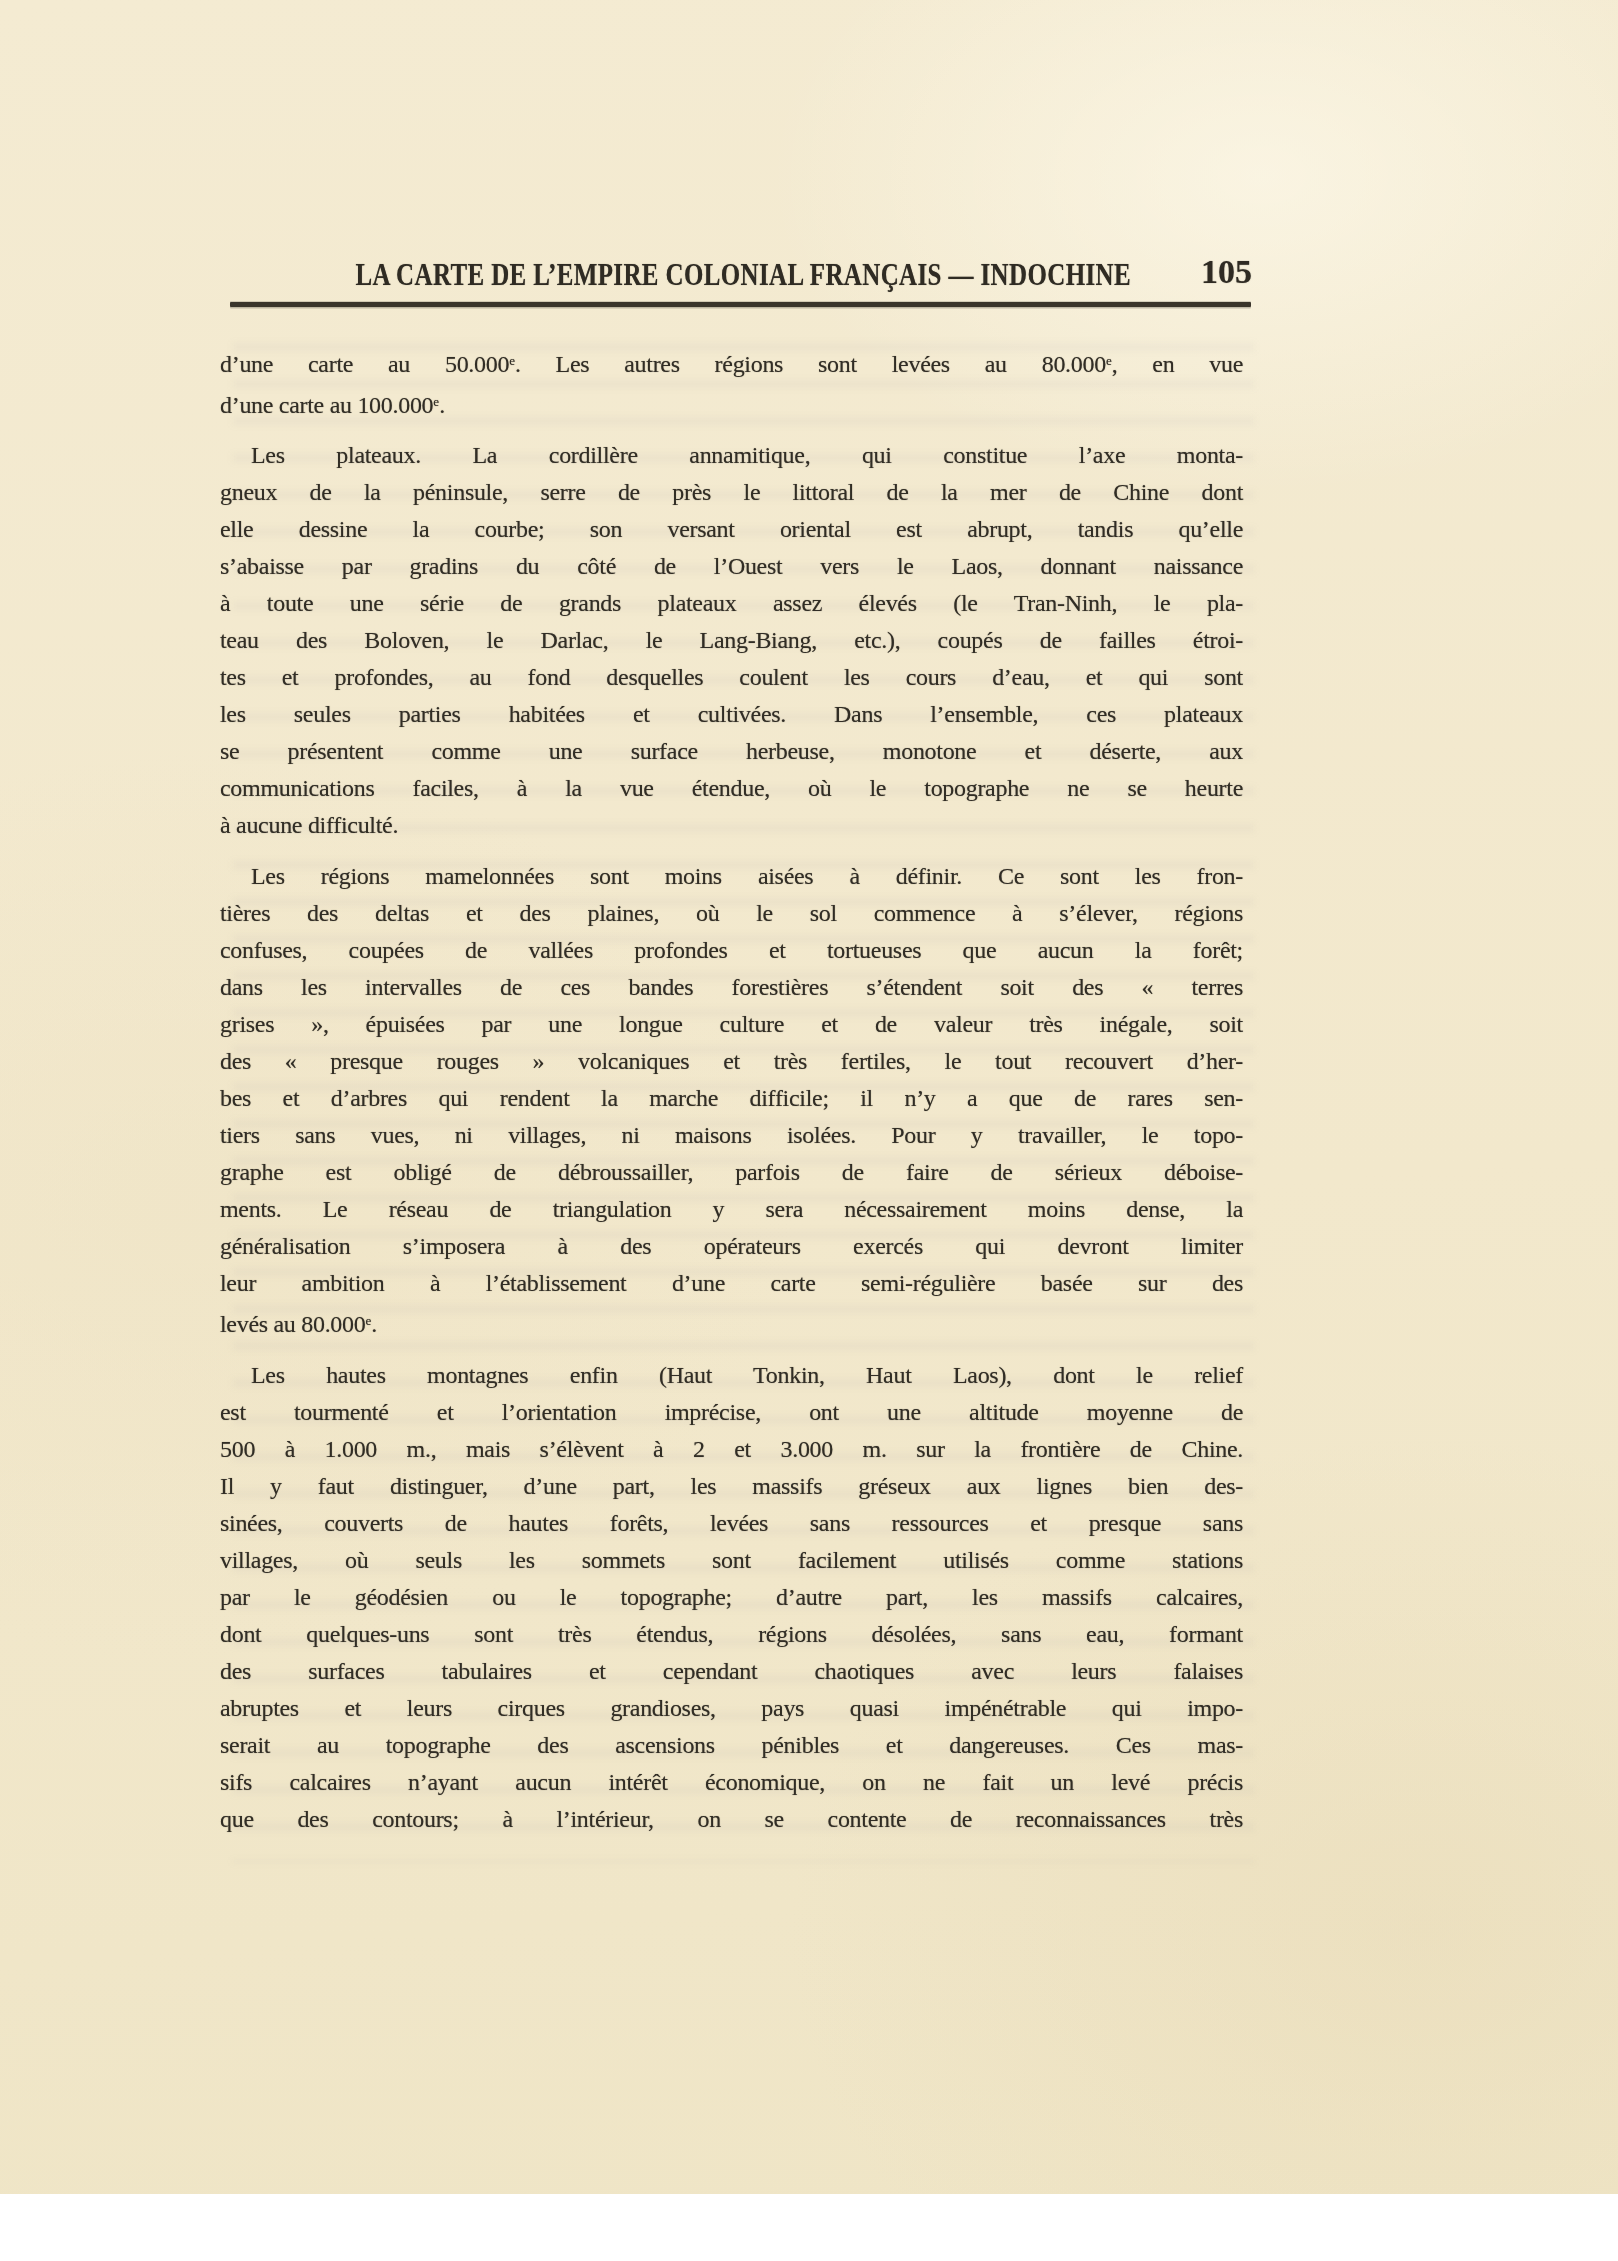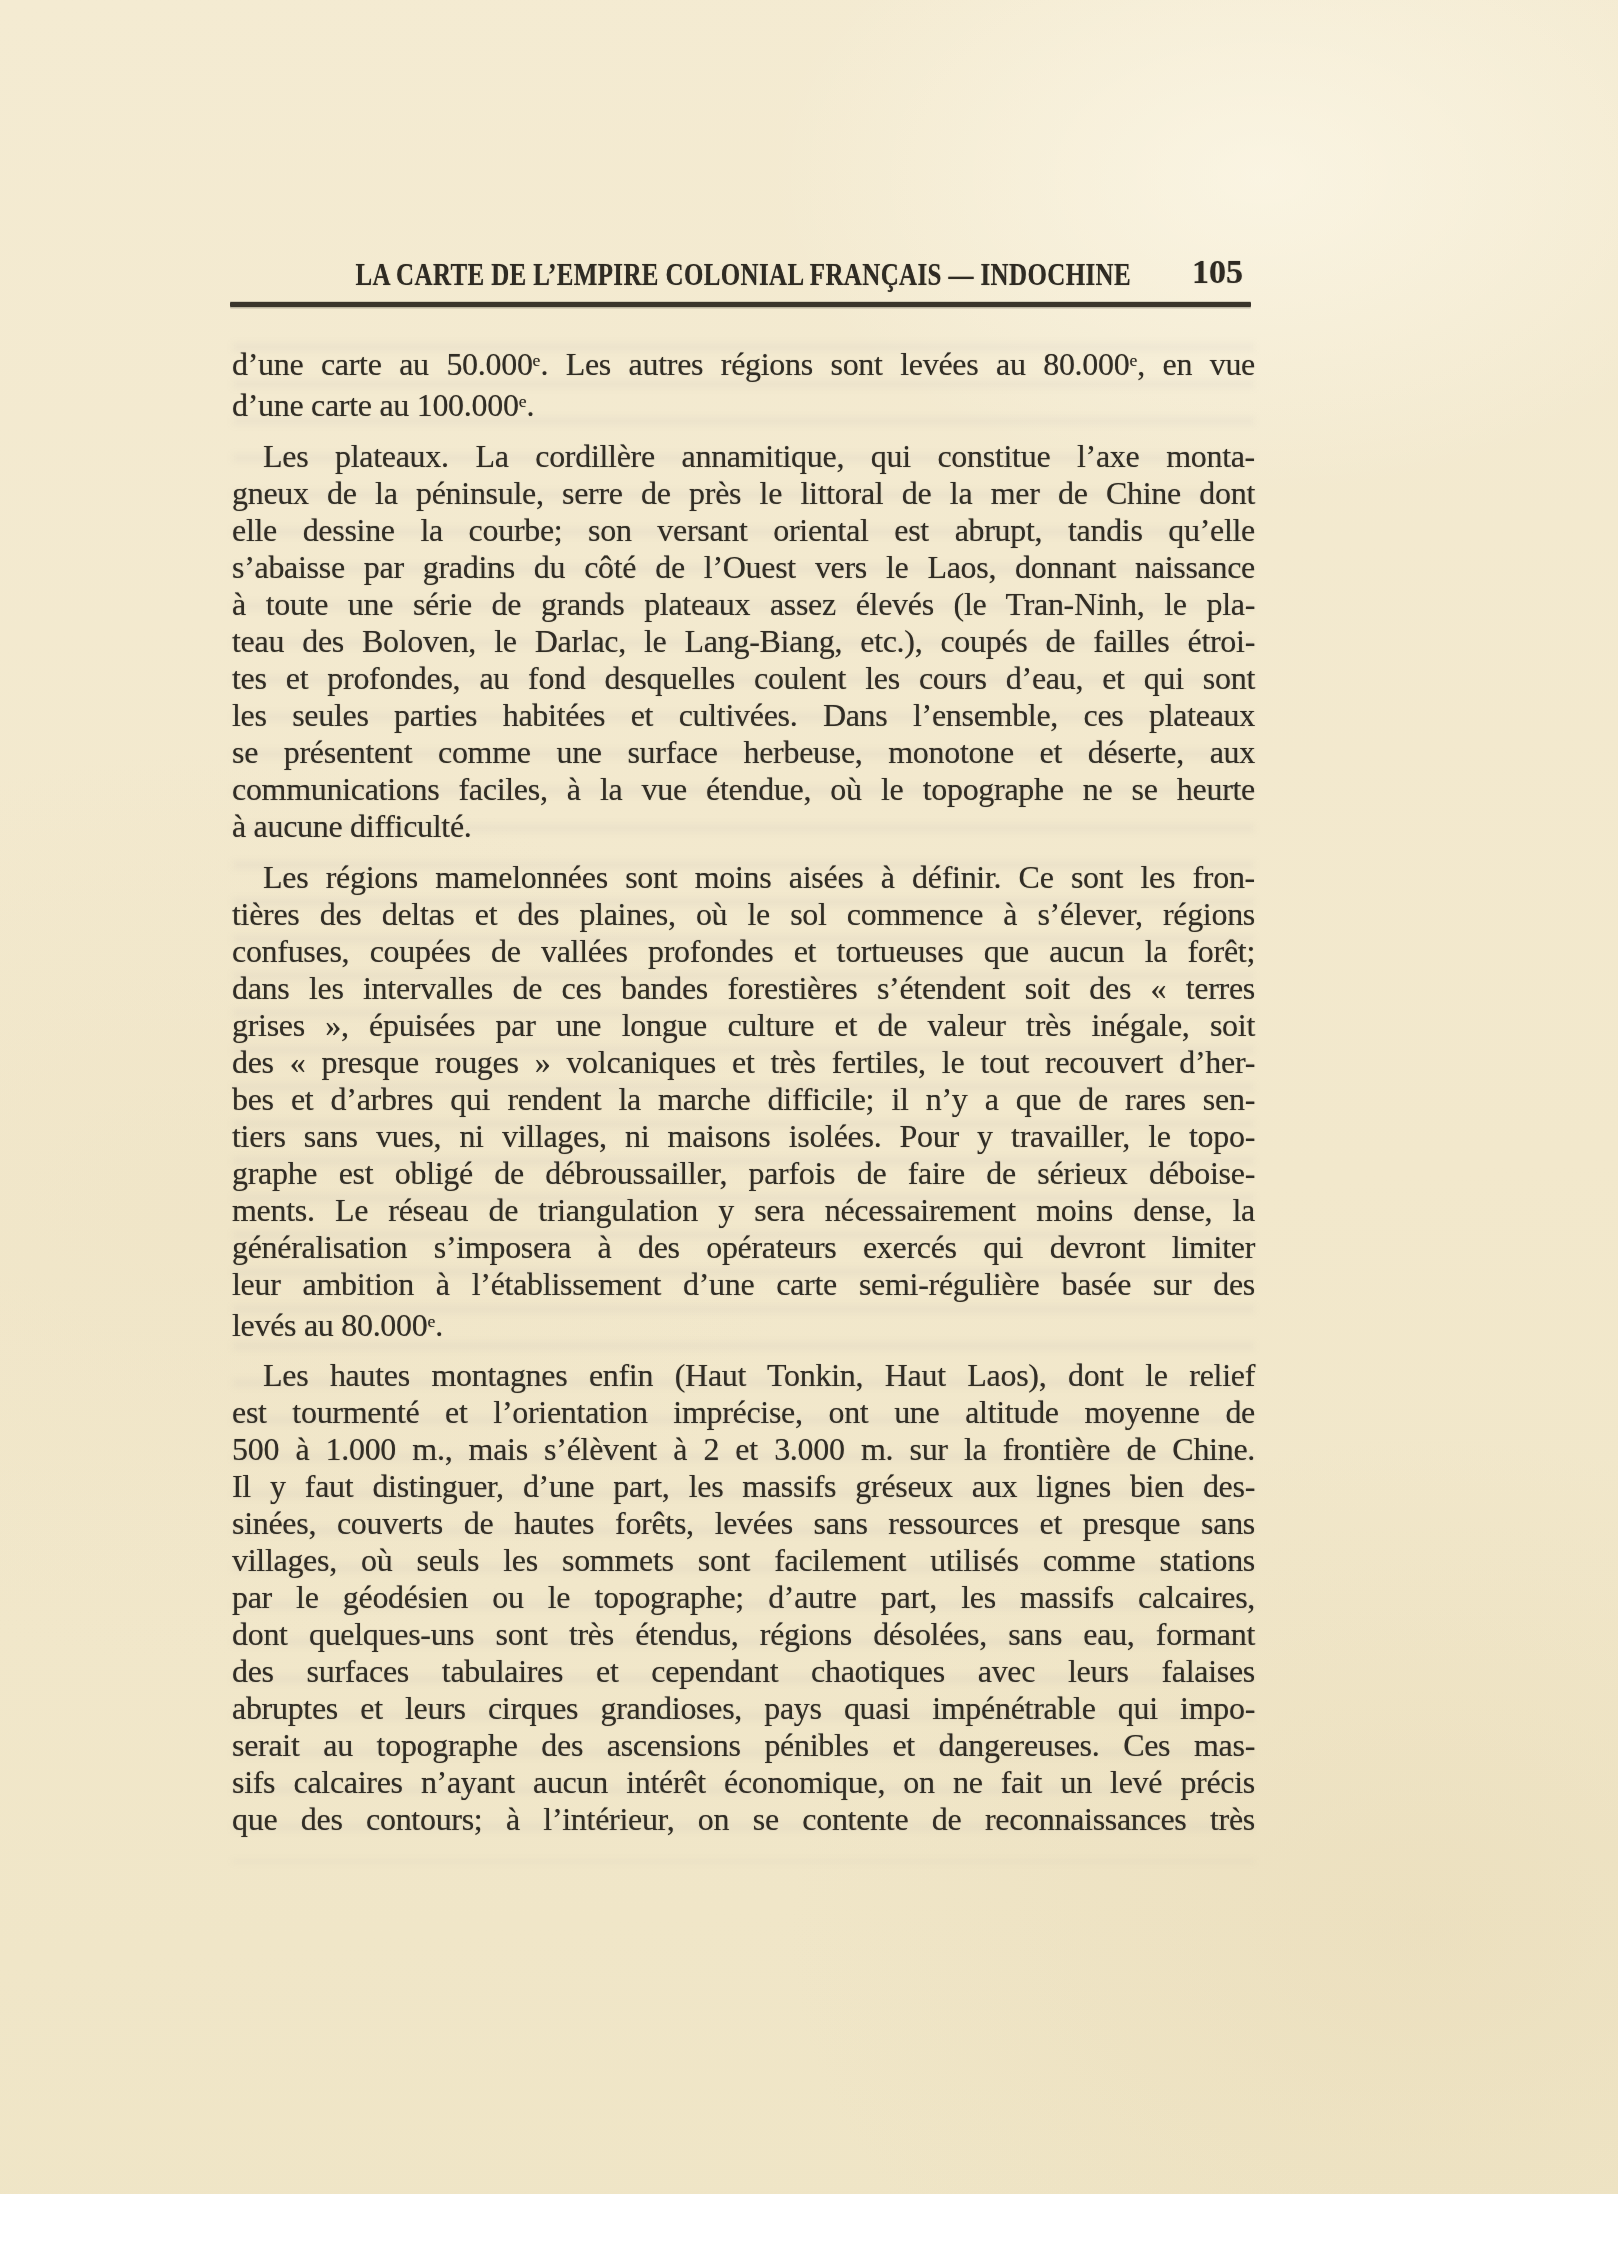--- a/index.html
+++ b/index.html
@@ -29,35 +29,35 @@
     position:absolute; left:232px; top:252px; width:1023px; height:44px;
     display:flex; align-items:center; justify-content:center;
   }
   .header-title {
     font-weight:bold; font-size:32px; color:#2f2b23;
     letter-spacing:0.5px; white-space:nowrap;
     transform:scaleX(0.78); transform-origin:center center;
     text-shadow:0 0 1px rgba(47,43,35,0.6);
   }
   .page-number {
-    position:absolute; right:12px; top:50%; transform:translateY(-54%);
+    position:absolute; right:3px; top:50%; transform:translateY(-54%);
     font-weight:bold; font-size:34px; color:#2f2b23;
     text-shadow:0 0 1px rgba(47,43,35,0.6);
   }
 
   .rule {
     position:absolute; left:230px; top:302px; width:1021px; height:4.5px;
     background:#3a352b;
     box-shadow:0 1.5px 0 rgba(58,53,43,0.28), 0 -1px 0 rgba(58,53,43,0.18);
     border-radius:1px;
   }
 
   .text-block {
-    position:absolute; left:232px; top:342px; width:1023px;
-    font-size:32px; line-height:37px; letter-spacing:-0.3px;
+    position:absolute; left:220px; top:342px; width:1023px;
+    font-size:24px; line-height:37px; letter-spacing:-0.3px;
     color:#312d25; text-shadow:0 0 1px rgba(49,45,37,0.55);
   }
   .para { margin:0 0 14px 0; }
   .para:last-child { margin-bottom:16px; }
   .line { text-align:justify; text-align-last:justify; white-space:normal; }
   .line.last { text-align-last:left; }
   .line.indent { text-indent:31px; }
   .it { }
   .sup { font-size:0.55em; vertical-align:0.5em; letter-spacing:0; }
 

